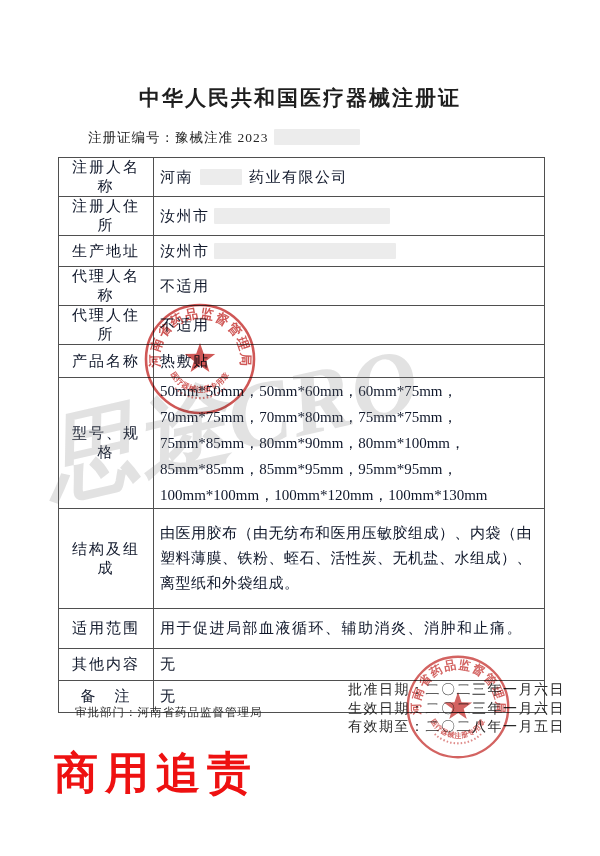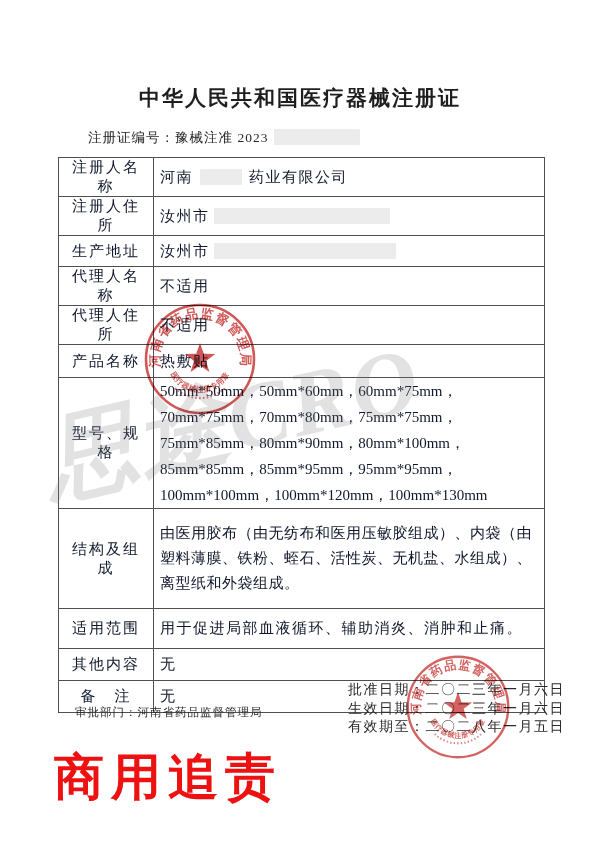--- a/index.html
+++ b/index.html
@@ -54,21 +54,21 @@
   }
   .watermark{
     position:absolute;left:48px;top:392px;width:500px;
     font-size:92px;font-weight:bold;font-style:italic;white-space:nowrap;
     color:rgba(125,125,125,0.22);transform:rotate(-13deg);transform-origin:40px 80px;
     letter-spacing:2px;pointer-events:none;
   }
   .warning-text{
     position:absolute;left:54px;top:744px;
     font-family:"Liberation Sans","DejaVu Sans",sans-serif;
-    font-size:50px;font-weight:bold;letter-spacing:7px;color:#ee1111;
+    font-size:44px;font-weight:bold;letter-spacing:7px;color:#ee1111;
     white-space:nowrap;
   }
   .seal{position:absolute;mix-blend-mode:multiply;pointer-events:none;}
   .seal-mid{left:143px;top:302px;width:114px;height:114px;opacity:0.88;}
   .seal-bottom{left:405px;top:654px;width:106px;height:106px;opacity:0.82;}
 </style>
 </head>
 <body>
 
 <div class="page">

